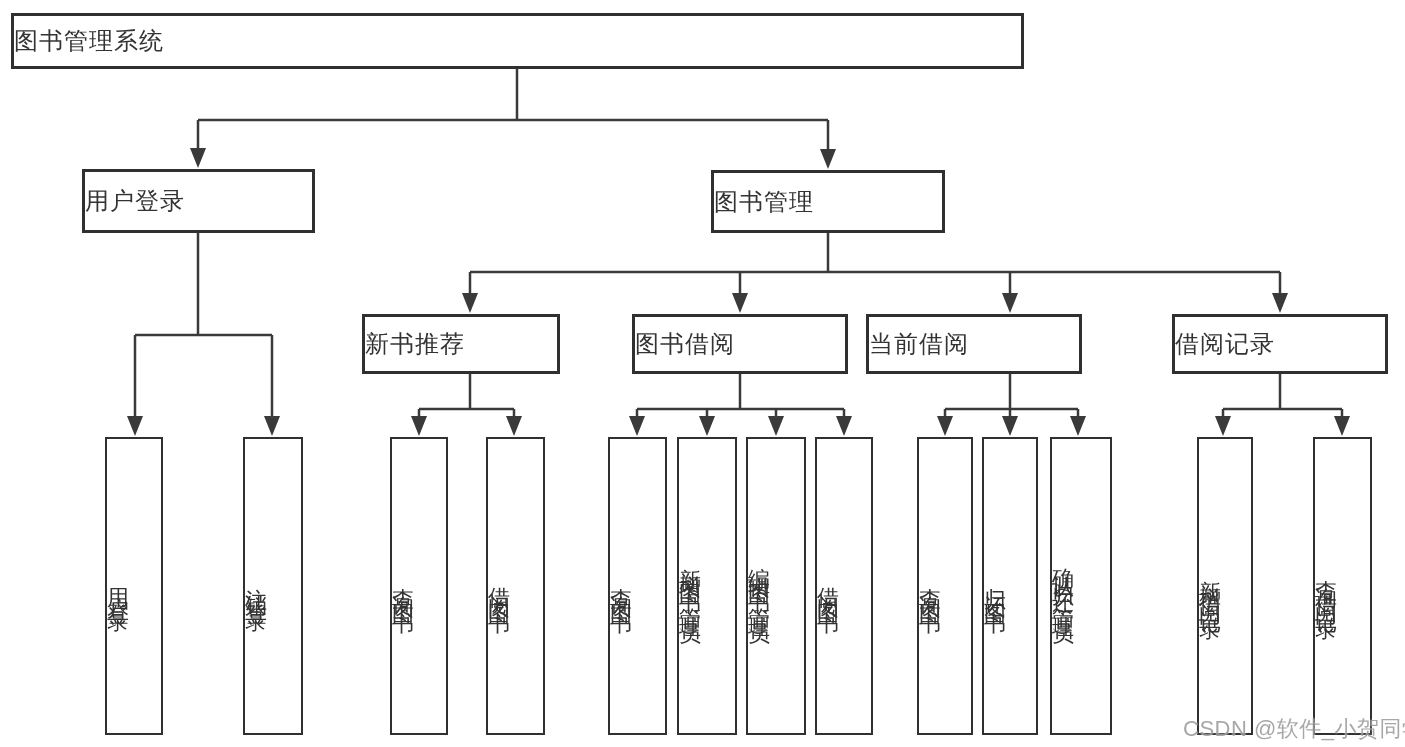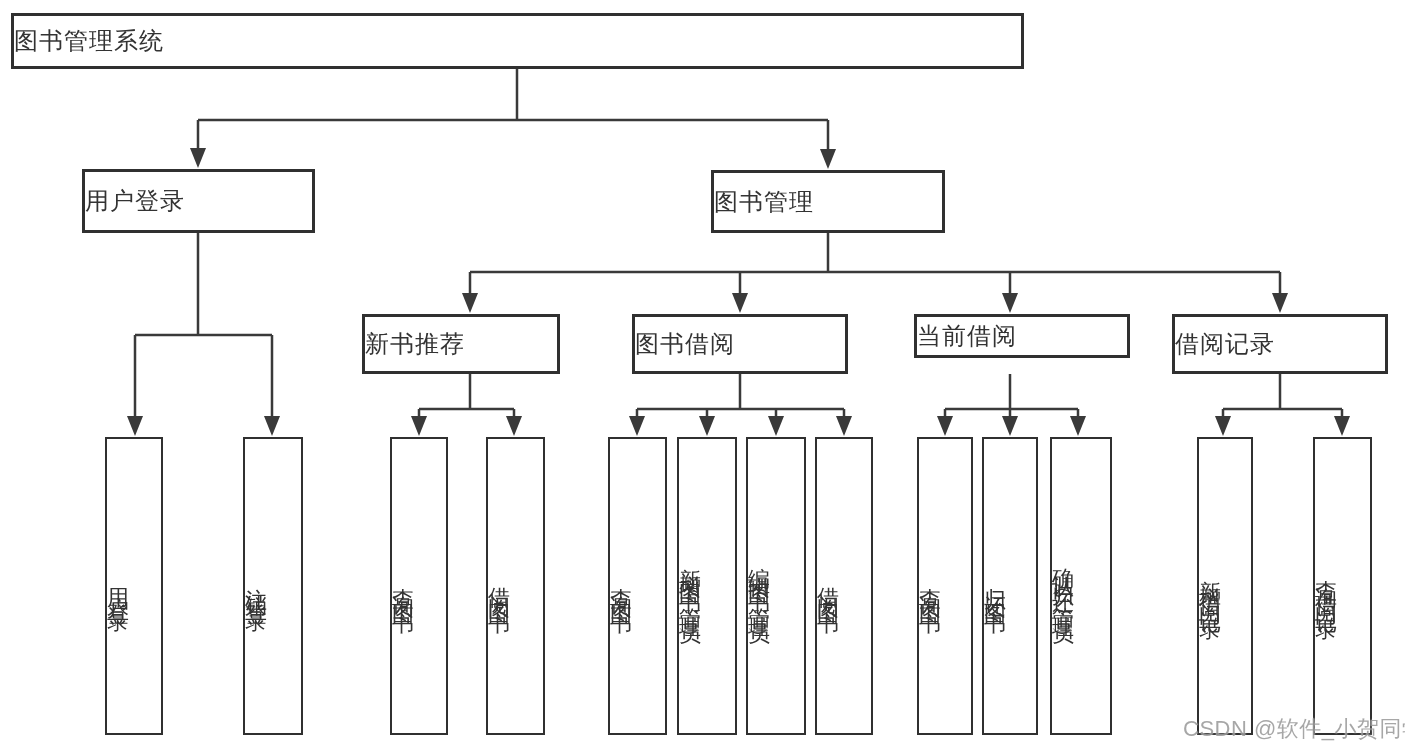--- a/index.html
+++ b/index.html
@@ -96,21 +96,21 @@
   <div class="node hbox" style="left:711px;top:170px;width:234px;height:63px">
     <span>图书管理</span>
   </div>
 
   <div class="node hbox" style="left:362px;top:314px;width:198px;height:60px">
     <span>新书推荐</span>
   </div>
   <div class="node hbox" style="left:632px;top:314px;width:216px;height:60px">
     <span>图书借阅</span>
   </div>
-  <div class="node hbox" style="left:914px;top:314px;width:216px;height:44px">
+  <div class="node hbox" style="left:866px;top:314px;width:216px;height:60px">
     <span>当前借阅</span>
   </div>
   <div class="node hbox" style="left:1172px;top:314px;width:216px;height:60px">
     <span>借阅记录</span>
   </div>
 
   <div class="node vbox" style="left:105px;top:437px;width:58px;height:298px">
     <span class="vtext">用户登录</span>
   </div>
   <div class="node vbox" style="left:243px;top:437px;width:60px;height:298px">

